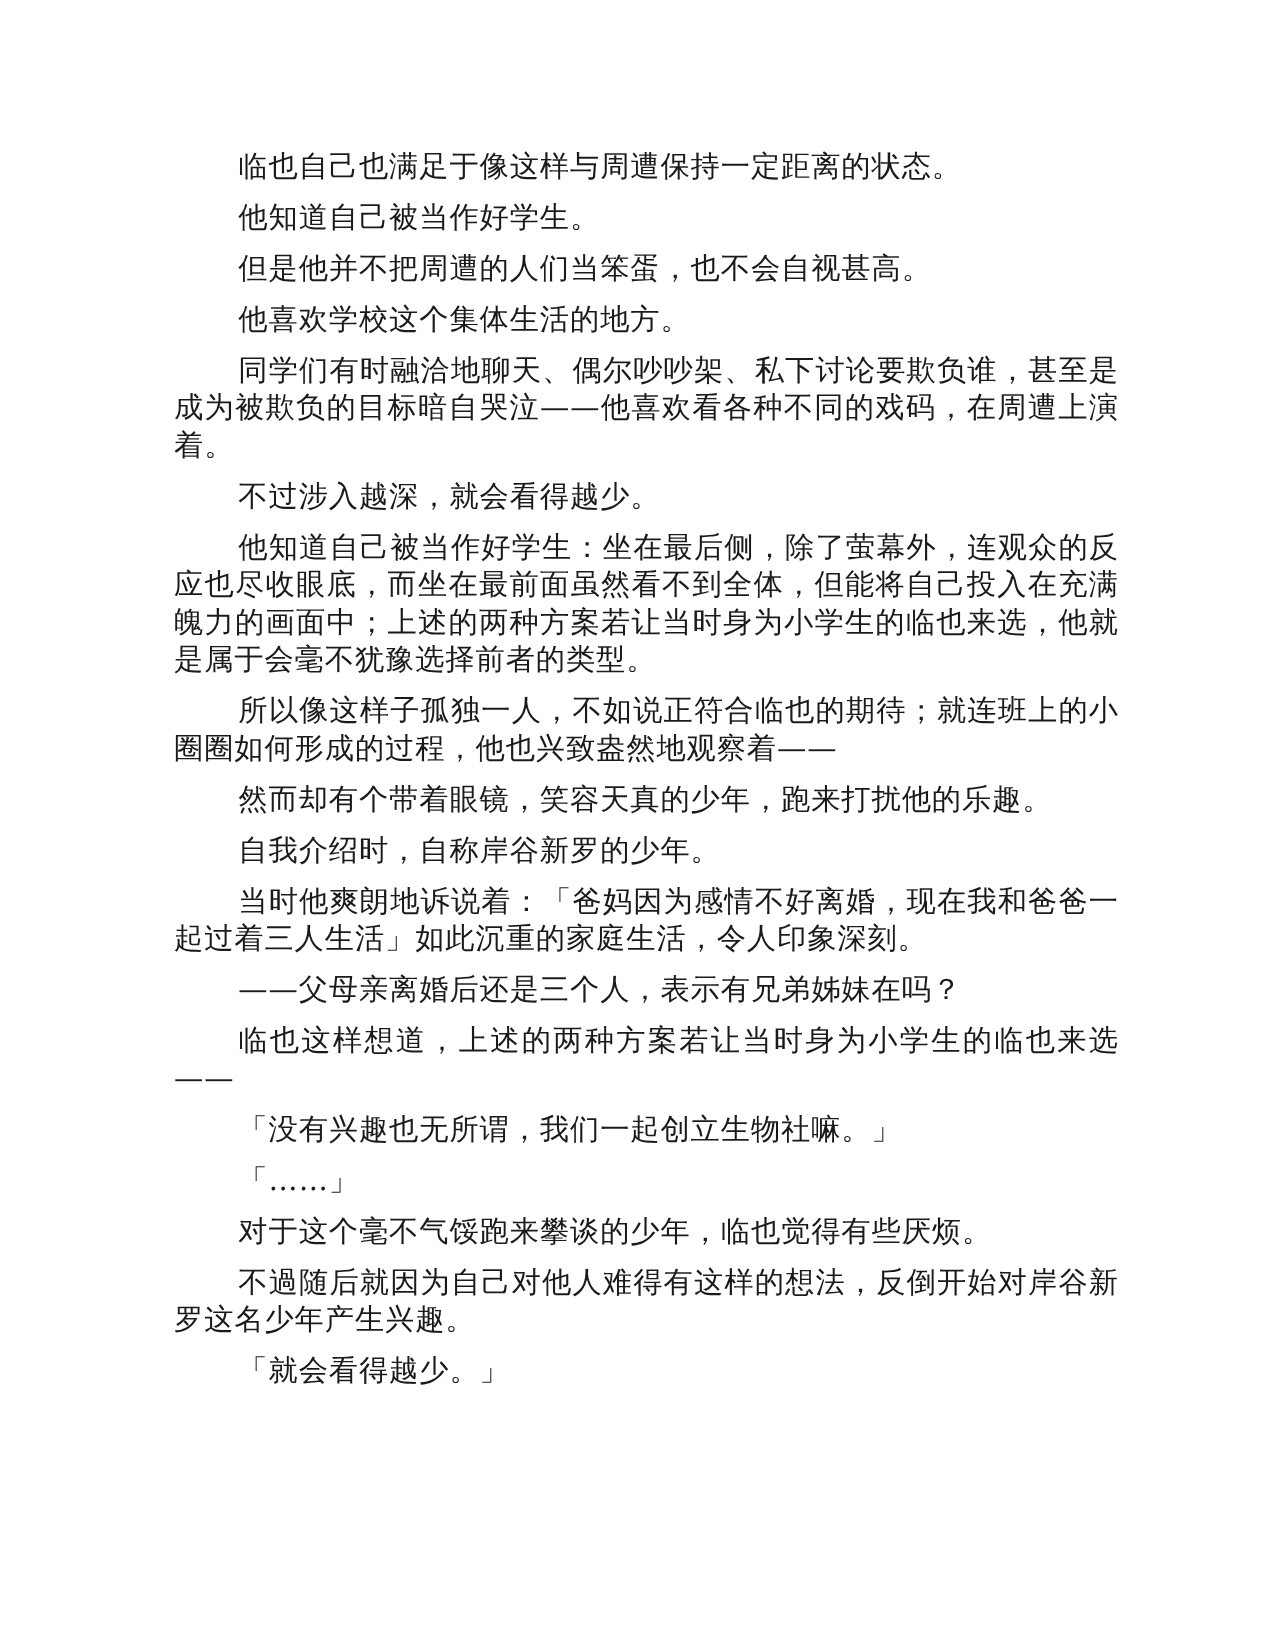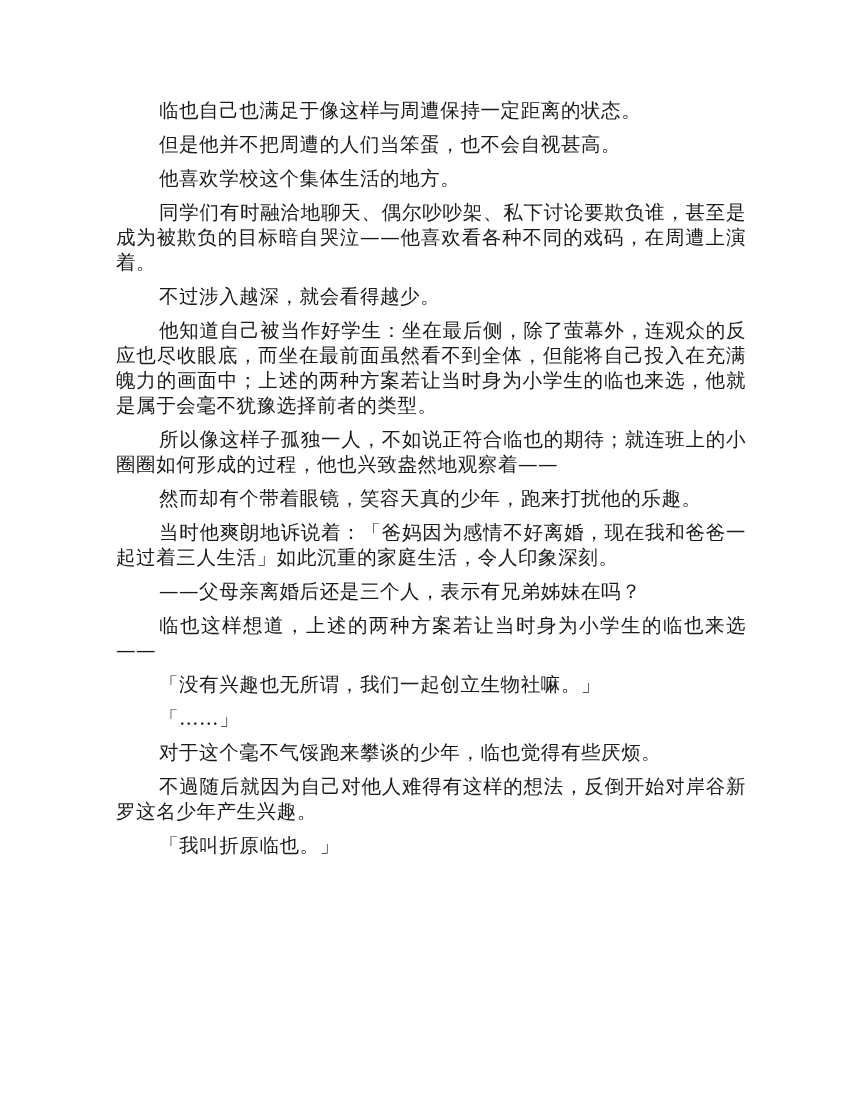--- a/index.html
+++ b/index.html
@@ -29,28 +29,30 @@
       text-align: justify;
       letter-spacing: 0.6px;
       word-break: break-all;
     }
   </style>
 </head>
 <body>
 
 <div class="page">
   <p class="para">临也自己也满足于像这样与周遭保持一定距离的状态。</p>
+  <p class="para">他知道自己被当作好学生。</p>
   <p class="para">但是他并不把周遭的人们当笨蛋，也不会自视甚高。</p>
   <p class="para">他喜欢学校这个集体生活的地方。</p>
   <p class="para">同学们有时融洽地聊天、偶尔吵吵架、私下讨论要欺负谁，甚至是成为被欺负的目标暗自哭泣——他喜欢看各种不同的戏码，在周遭上演着。</p>
   <p class="para">不过涉入越深，就会看得越少。</p>
   <p class="para">他知道自己被当作好学生：坐在最后侧，除了萤幕外，连观众的反应也尽收眼底，而坐在最前面虽然看不到全体，但能将自己投入在充满魄力的画面中；上述的两种方案若让当时身为小学生的临也来选，他就是属于会毫不犹豫选择前者的类型。</p>
   <p class="para">所以像这样子孤独一人，不如说正符合临也的期待；就连班上的小圈圈如何形成的过程，他也兴致盎然地观察着——</p>
   <p class="para">然而却有个带着眼镜，笑容天真的少年，跑来打扰他的乐趣。</p>
+  <p class="para">自我介绍时，自称岸谷新罗的少年。</p>
   <p class="para">当时他爽朗地诉说着：「爸妈因为感情不好离婚，现在我和爸爸一起过着三人生活」如此沉重的家庭生活，令人印象深刻。</p>
   <p class="para">——父母亲离婚后还是三个人，表示有兄弟姊妹在吗？</p>
   <p class="para">临也这样想道，上述的两种方案若让当时身为小学生的临也来选——</p>
   <p class="para">「没有兴趣也无所谓，我们一起创立生物社嘛。」</p>
   <p class="para">「……」</p>
   <p class="para">对于这个毫不气馁跑来攀谈的少年，临也觉得有些厌烦。</p>
   <p class="para">不過随后就因为自己对他人难得有这样的想法，反倒开始对岸谷新罗这名少年产生兴趣。</p>
-  <p class="para">「我叫折原临也。」</p>
+  <p class="para">「就会看得越少。」</p>
 </div>
 
 </body></html>

